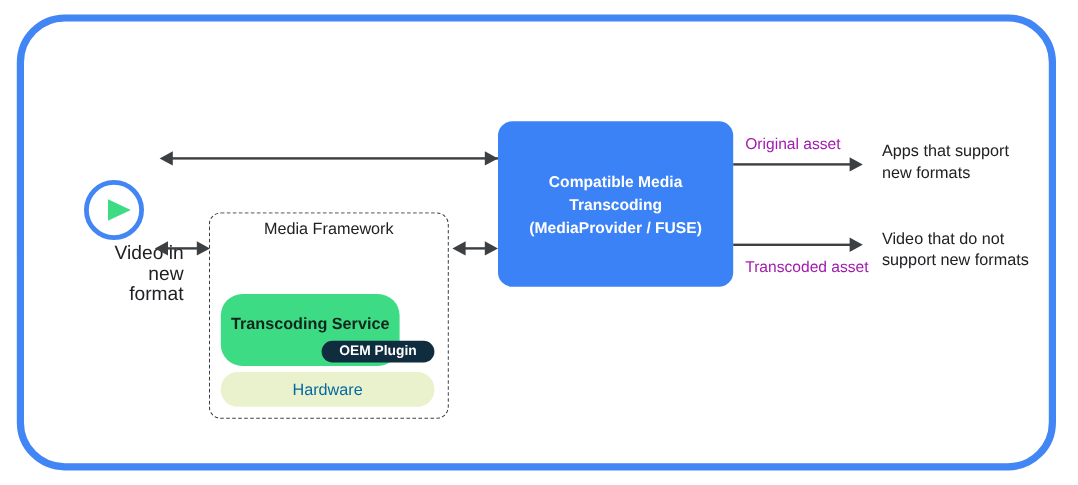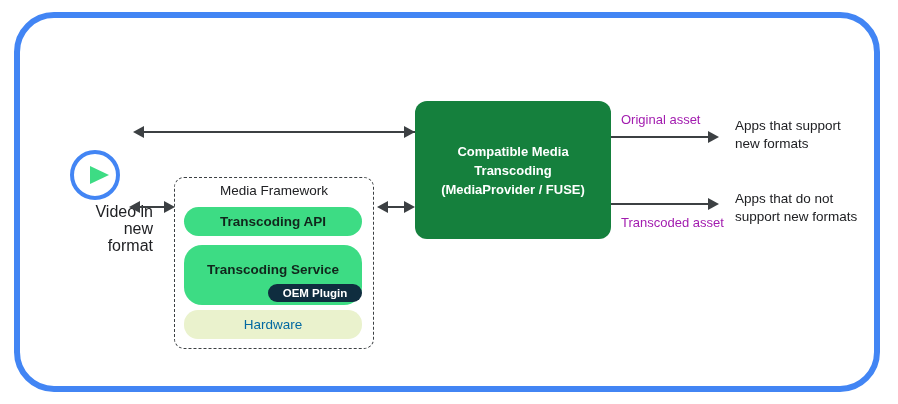--- a/index.html
+++ b/index.html
@@ -102,21 +102,21 @@
     width: 178px;
     height: 29px;
     background: #3ddc84;
     color: #11261c;
     font-size: 13.5px;
     font-weight: bold;
   }
   .service-pill {
     left: 184px;
     top: 245px;
-    width: 178px;
+    width: 149px;
     height: 60px;
     background: #3ddc84;
     color: #11261c;
     font-size: 13.5px;
     font-weight: bold;
     border-radius: 18px;
     align-items: flex-start;
     padding-top: 17px;
   }
   .oem-pill {
@@ -141,21 +141,21 @@
     border-radius: 14px;
   }
 
   
   .cmt-box {
     position: absolute;
     left: 415px;
     top: 101px;
     width: 196px;
     height: 138px;
-    background: #15803d;
+    background: #3b82f6;
     border-radius: 12px;
     display: flex;
     align-items: center;
     justify-content: center;
     color: #ffffff;
     font-size: 13px;
     font-weight: bold;
     line-height: 19px;
     text-align: center;
     white-space: pre-line;
@@ -214,37 +214,36 @@
   <div class="arrow-line" style="left:139px; top:206px; width:26px;"></div>
   <div class="arrow-head head-right" style="left:164px; top:201px;"></div>
 
   <div class="arrow-head head-left" style="left:377px; top:201px;"></div>
   <div class="arrow-line" style="left:387px; top:206px; width:18px;"></div>
   <div class="arrow-head head-right" style="left:404px; top:201px;"></div>
 
   <div class="framework-box"></div>
   <div class="framework-title">Media Framework</div>
 
-  <div class="pill api-pill">Transcoding API</div>
 
   <div class="pill service-pill">Transcoding Service</div>
 
   <div class="pill oem-pill">OEM Plugin</div>
 
   <div class="pill hw-pill">Hardware</div>
 
   <div class="cmt-box">Compatible Media
 Transcoding
 (MediaProvider / FUSE)</div>
 
   <div class="asset-label" style="left:621px; top:112px;">Original asset</div>
   <div class="arrow-line" style="left:611px; top:136px; width:100px;"></div>
   <div class="arrow-head head-right" style="left:708px; top:131px;"></div>
   <div class="apps-label" style="left:735px; top:117px;">Apps that support
 new formats</div>
 
   <div class="arrow-line" style="left:611px; top:203px; width:100px;"></div>
   <div class="arrow-head head-right" style="left:708px; top:198px;"></div>
   <div class="asset-label" style="left:621px; top:215px;">Transcoded asset</div>
-  <div class="apps-label" style="left:735px; top:190px;">Apps that do not
+  <div class="apps-label" style="left:735px; top:190px;">Video that do not
 support new formats</div>
 
 </div>
 
 </body></html>

